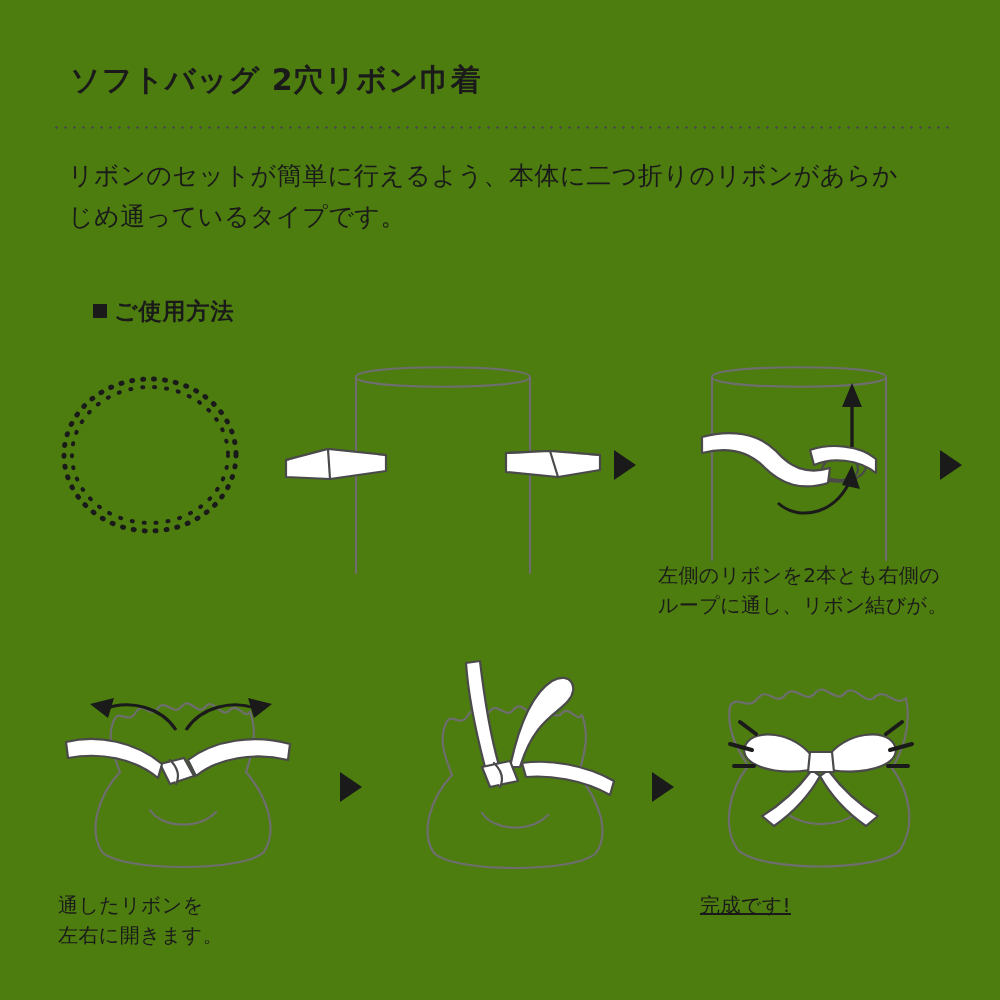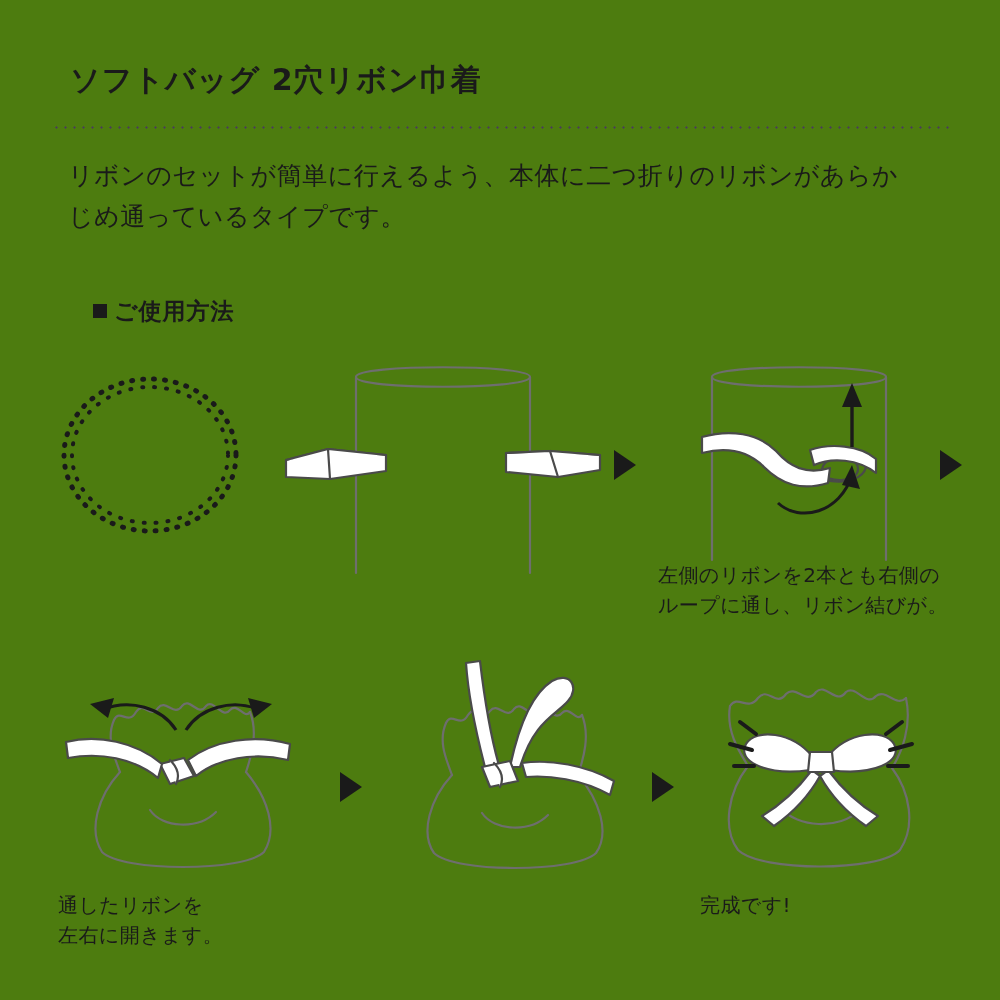--- a/index.html
+++ b/index.html
@@ -261,15 +261,15 @@
       <g stroke="#1a1a1a" stroke-width="4" stroke-linecap="round">
         <path d="M30,74 L52,80"></path>
         <path d="M34,96 L54,96"></path>
         <path d="M40,52 L56,64"></path>
         <path d="M212,74 L190,80"></path>
         <path d="M208,96 L188,96"></path>
         <path d="M202,52 L186,64"></path>
       </g>
     </svg>
   </div>
-  <div class="cap" style="left:700px;top:890px;width:250px;">完成です!</div>
+  <div class="cap" style="left:700px;top:890px;width:250px;text-decoration:underline;">完成です!</div>
 
 </div>
 
 </body></html>

